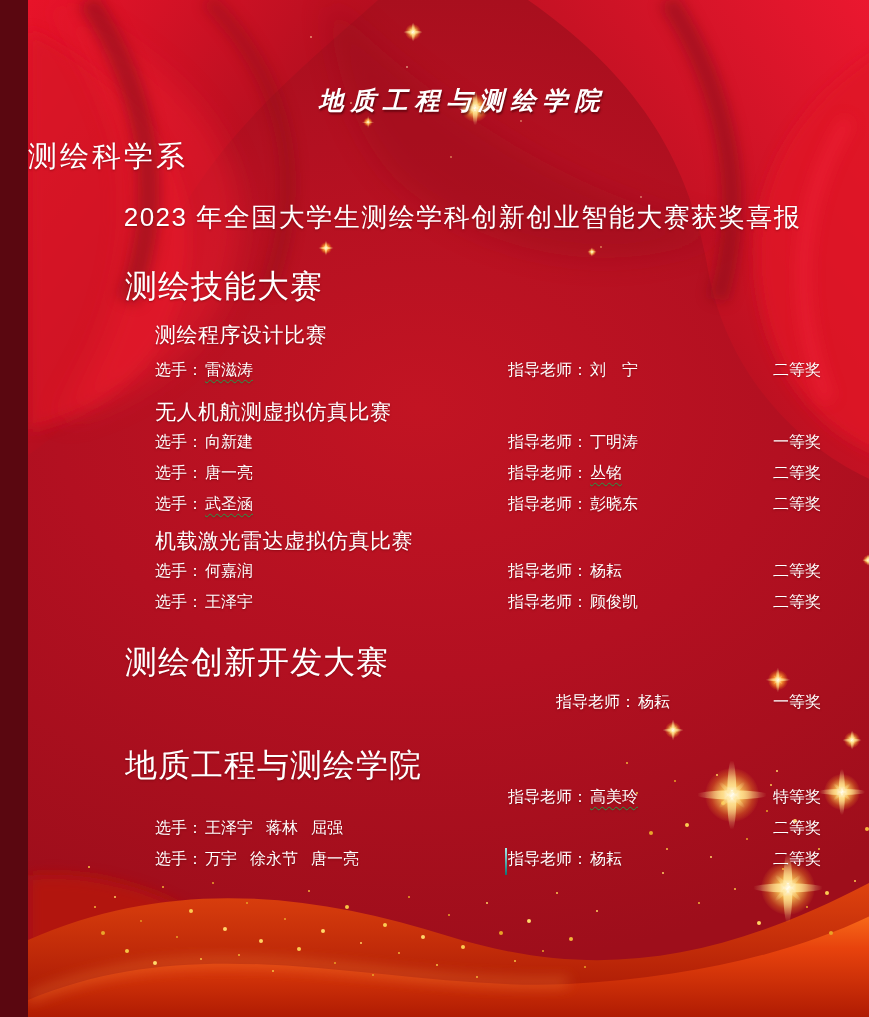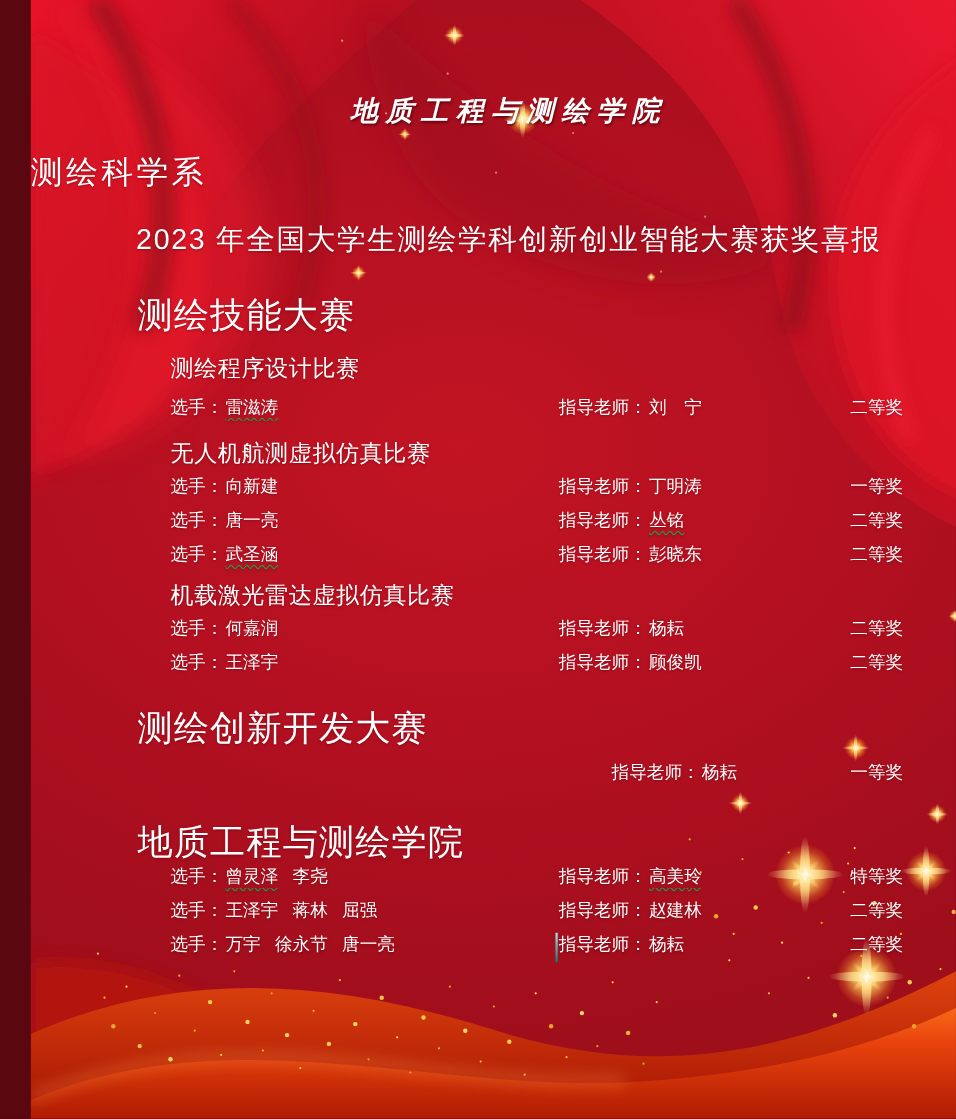--- a/index.html
+++ b/index.html
@@ -239,27 +239,25 @@
   </div>
 
   <div class="txt section-title" style="top:641px">测绘创新开发大赛</div>
   <div class="txt row wide" style="top:692px">
     <span class="teach"><span class="lbl">指导老师：</span><span>杨耘</span></span>
     <span class="award">一等奖</span>
   </div>
 
   <div class="txt section-title" style="top:744px">地质工程与测绘学院</div>
   <div class="txt row" style="top:787px">
-    <span class="comp"><span class="lbl">选手：</span><span class="names"><span class="sp">曾灵泽</span><span>李尧</span></span></span>
     <span class="teach"><span class="lbl">指导老师：</span><span class="sp">高美玲</span></span>
     <span class="award">特等奖</span>
   </div>
   <div class="txt row" style="top:818px">
     <span class="comp"><span class="lbl">选手：</span><span class="names"><span>王泽宇</span><span>蒋林</span><span>屈强</span></span></span>
-    <span class="teach"><span class="lbl">指导老师：</span><span>赵建林</span></span>
     <span class="award">二等奖</span>
   </div>
   <div class="txt row" style="top:849px">
     <span class="comp"><span class="lbl">选手：</span><span class="names"><span>万宇</span><span>徐永节</span><span>唐一亮</span></span></span>
     <span class="teach"><span class="lbl">指导老师：</span><span>杨耘</span></span>
     <span class="award">二等奖</span>
   </div>
 
   <div class="caret"></div>
 

